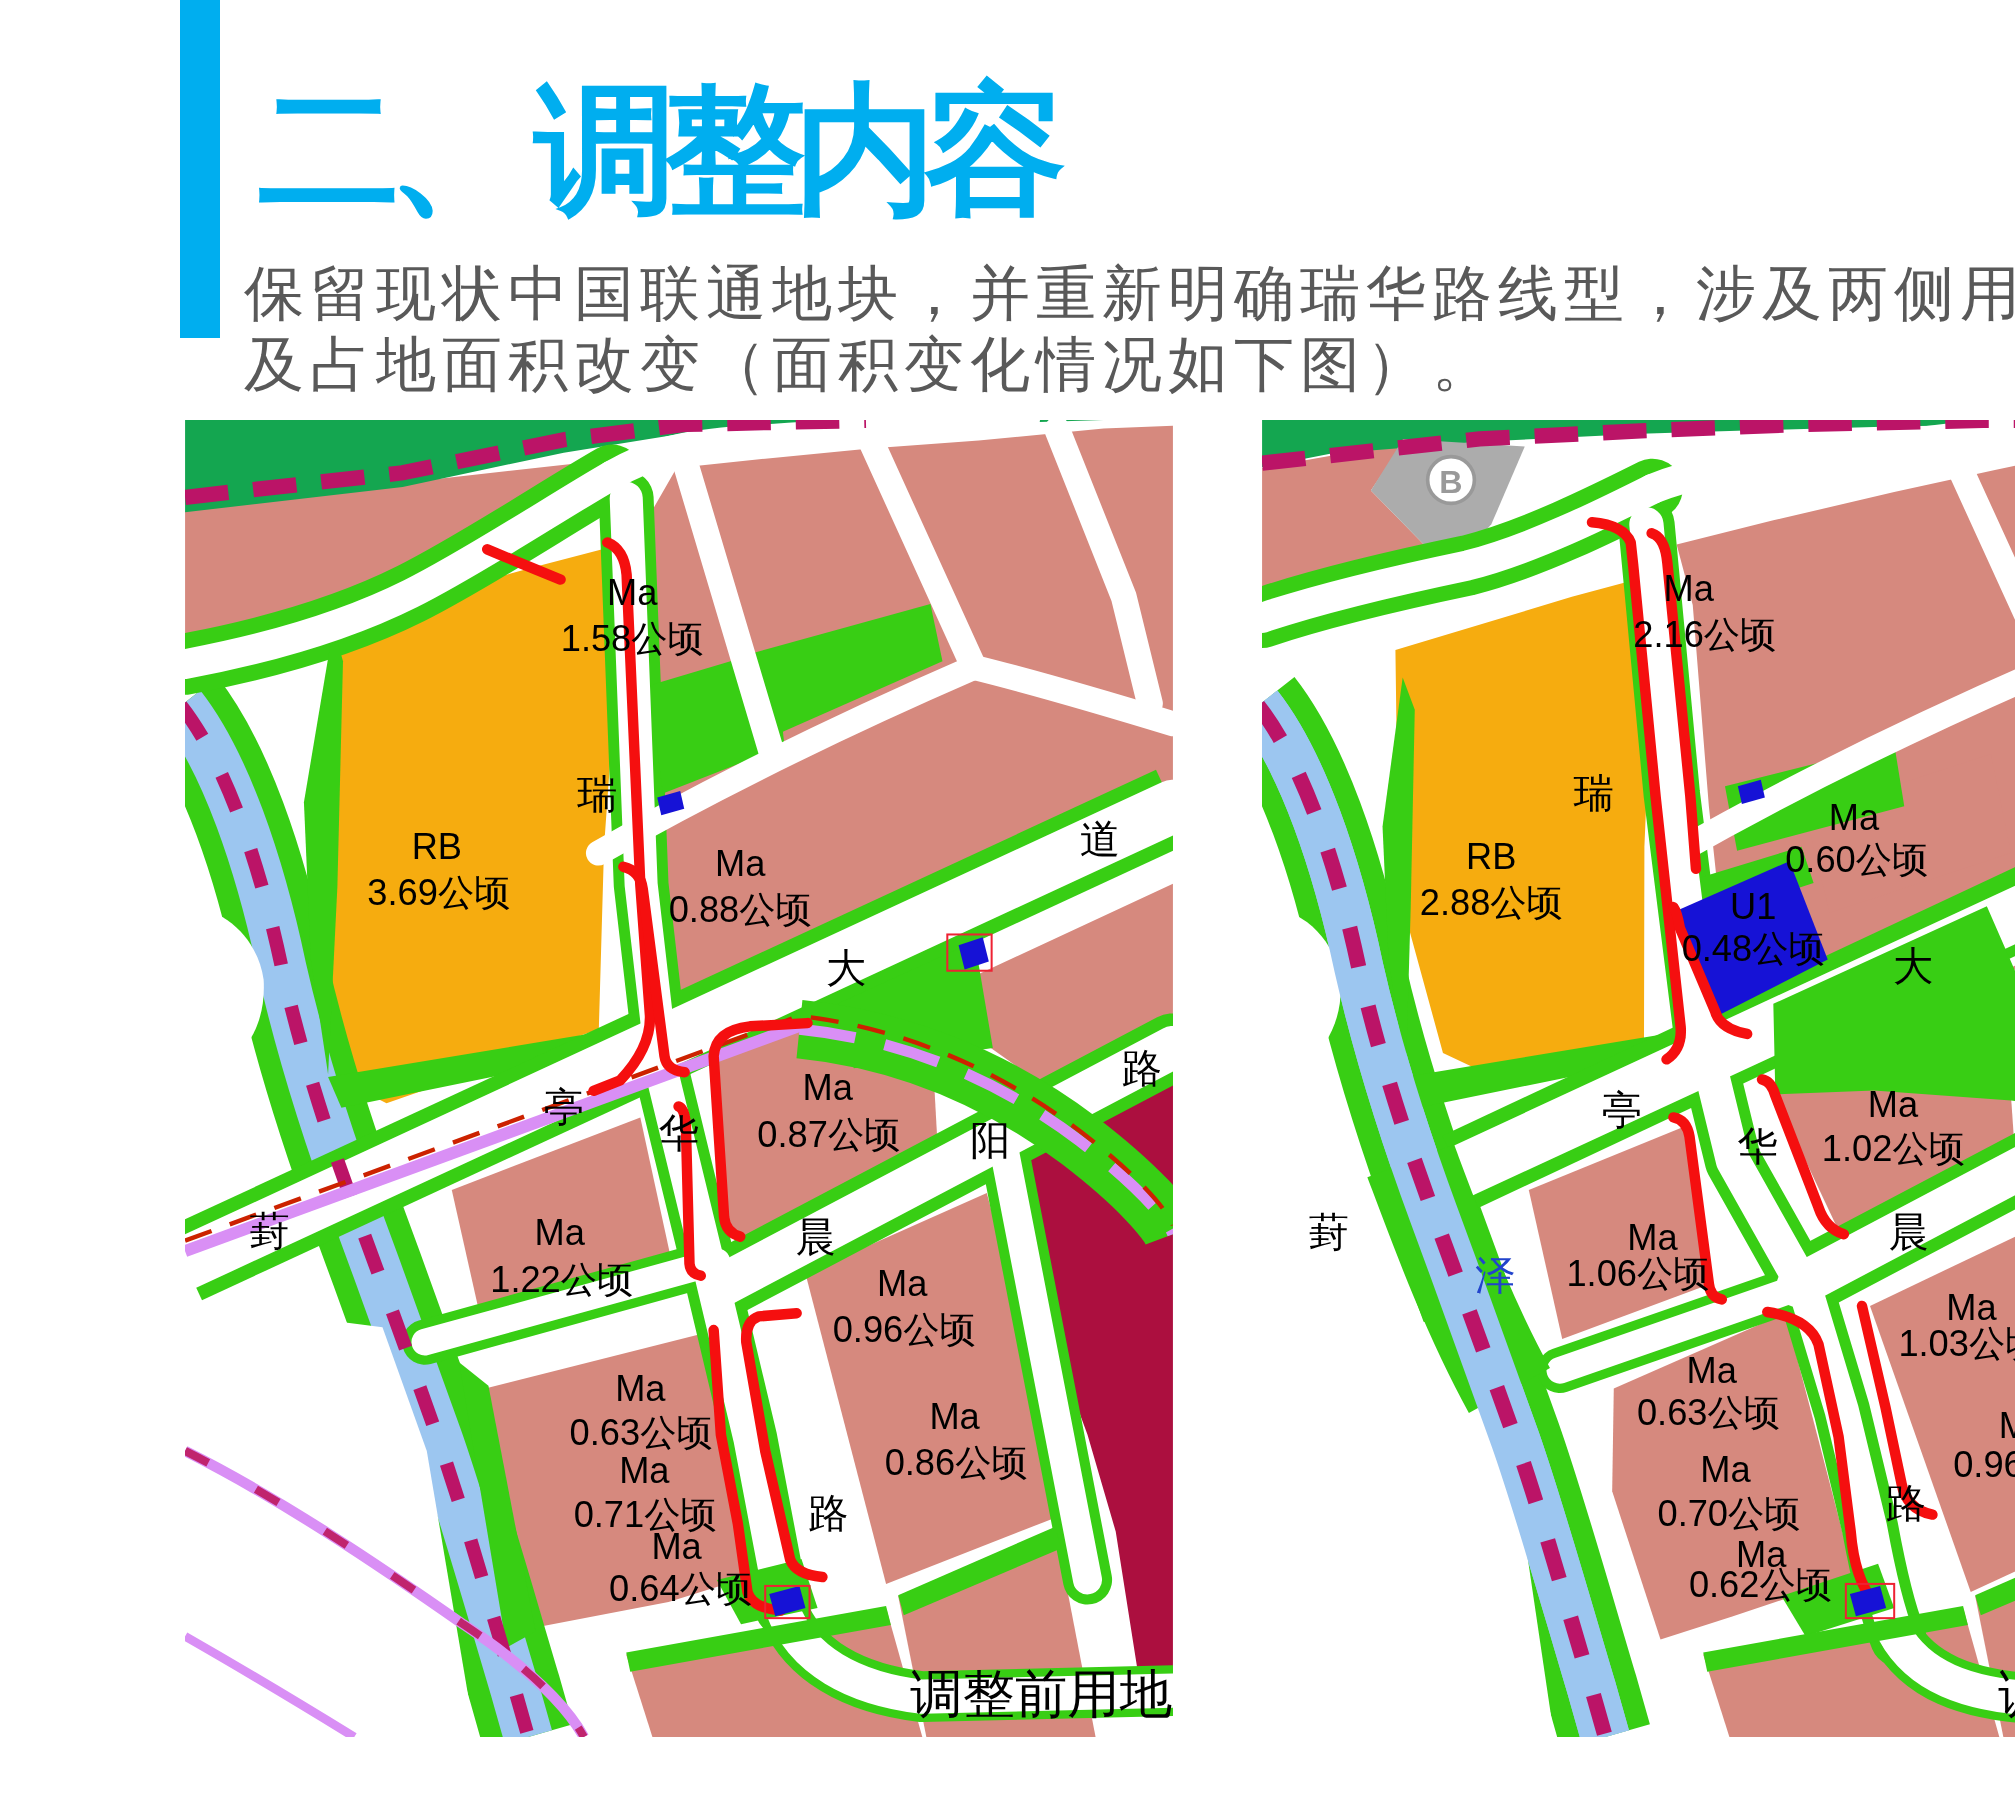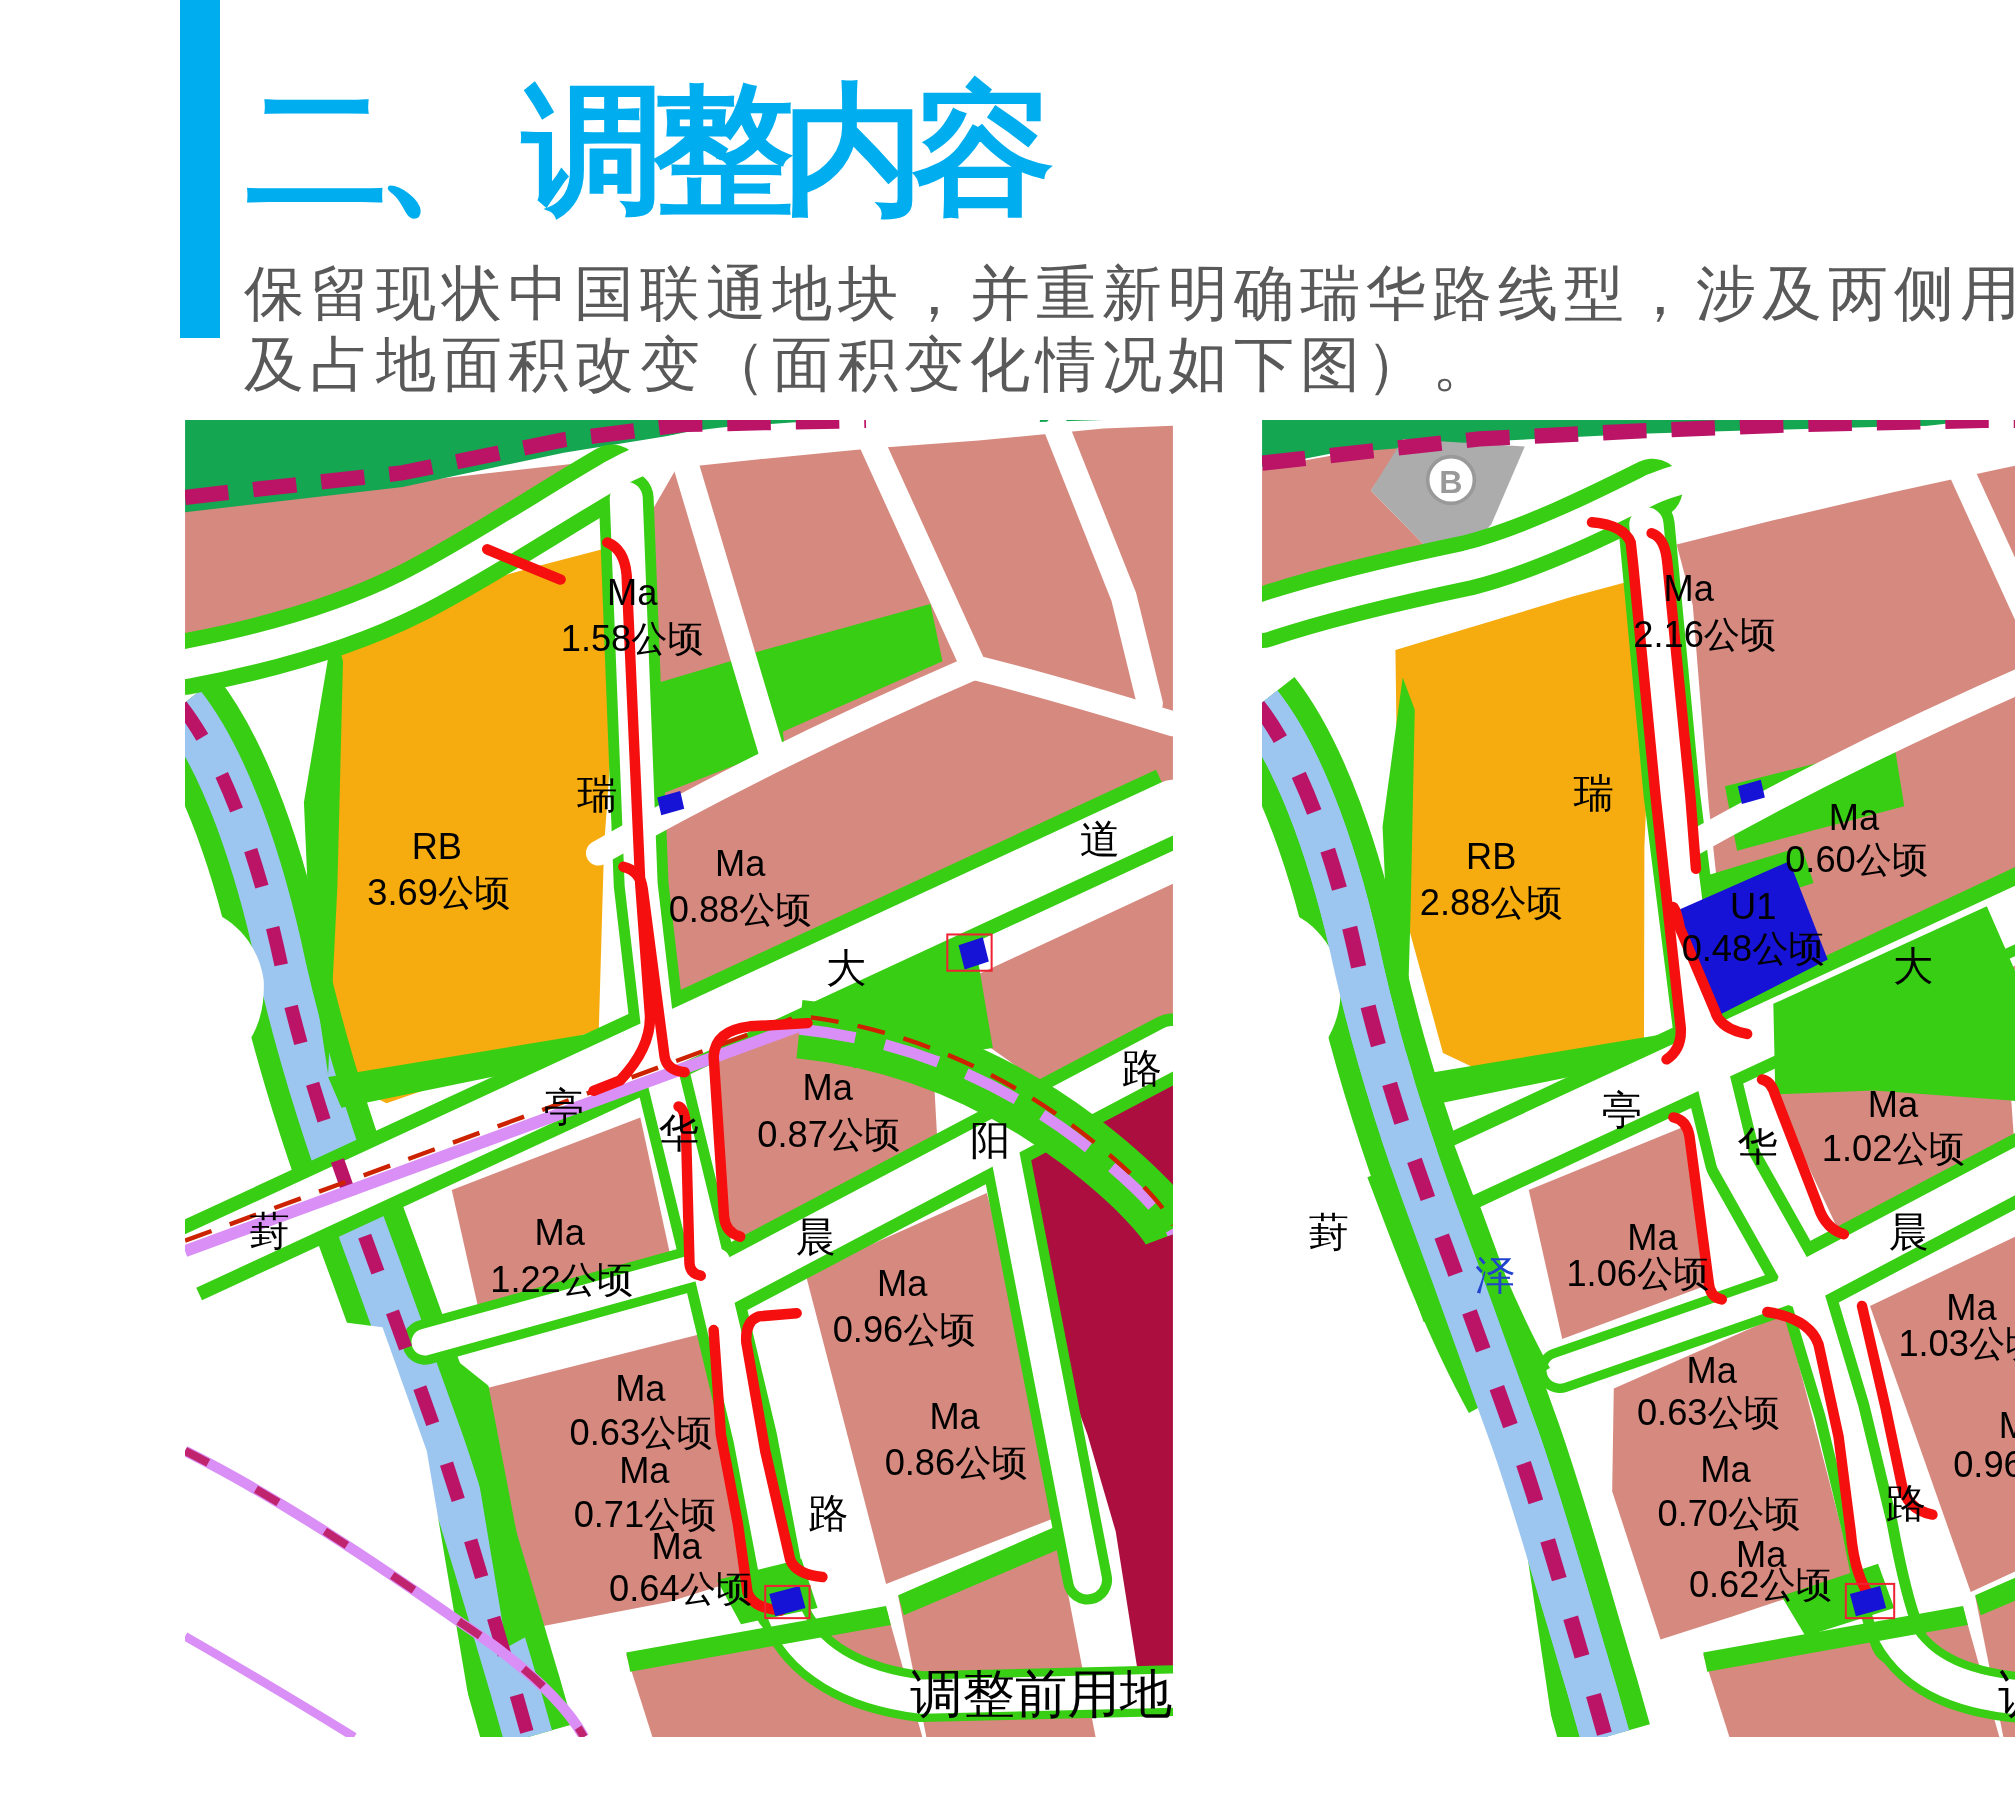--- a/index.html
+++ b/index.html
@@ -1,18 +1,18 @@
 <!DOCTYPE html>
 <html style="font-size:6.4px"><head><meta charset="utf-8"><style>
 html,body{margin:0;padding:0;width:2418px;height:1814px;background:#fff;
 font-family:"Liberation Sans",sans-serif;overflow:hidden;}
 .abs{position:absolute;}
 </style></head><body>
 <div class="abs" style="left:180px;top:0;width:40px;height:338px;background:#00AEEF"></div>
-<div class="abs" style="left:246px;top:56px;font-size:142px;font-weight:bold;color:#00AEEF;letter-spacing:-12px;white-space:nowrap">二、 调整内容</div>
+<div class="abs" style="left:258px;top:56px;font-size:142px;font-weight:bold;color:#00AEEF;letter-spacing:-12px;white-space:nowrap">二、 调整内容</div>
 <div class="abs" style="left:244px;top:258px;font-size:60px;color:#595959;line-height:71px;letter-spacing:6px;white-space:nowrap">保留现状中国联通地块，并重新明确瑞华路线型，涉及两侧用地形态<br>及占地面积改变（面积变化情况如下图）。</div>
 <svg class="abs" style="left:185px;top:420px" width="988" height="1317" viewBox="460 1041 2452 3269">
 <polygon points="460,1268 1008,1196 1520,1139 1380,1245 1220,1330 1060,1425 920,1500 700,1572 460,1622" fill="#D6897E"></polygon>
 <polygon points="1618,1268 1680,1160 1900,1137 2160,1112 2430,1092 2740,1062 2912,1055 2912,1940 2480,2140 2040,2325 1655,2470 1610,2000 1580,1500" fill="#D6897E"></polygon>
 <polygon points="1122,2952 1590,2772 1670,3140 1205,3322" fill="#D6897E"></polygon>
 <polygon points="1205,3445 1770,3302 1885,3905 1660,3975 1320,4040 1245,3760" fill="#D6897E"></polygon>
 <polygon points="1770,2600 2150,2430 2320,2700 2330,2880 1860,3080 1795,3060" fill="#D6897E"></polygon>
 <polygon points="2000,3160 2450,2960 2660,3750 2200,3930" fill="#D6897E"></polygon>
 <polygon points="2250,2500 2912,2192 2912,2980 2700,2770 2460,2600" fill="#D6897E"></polygon>
 <polygon points="1555,4105 2200,3990 2290,4310 1620,4310" fill="#D6897E"></polygon>

